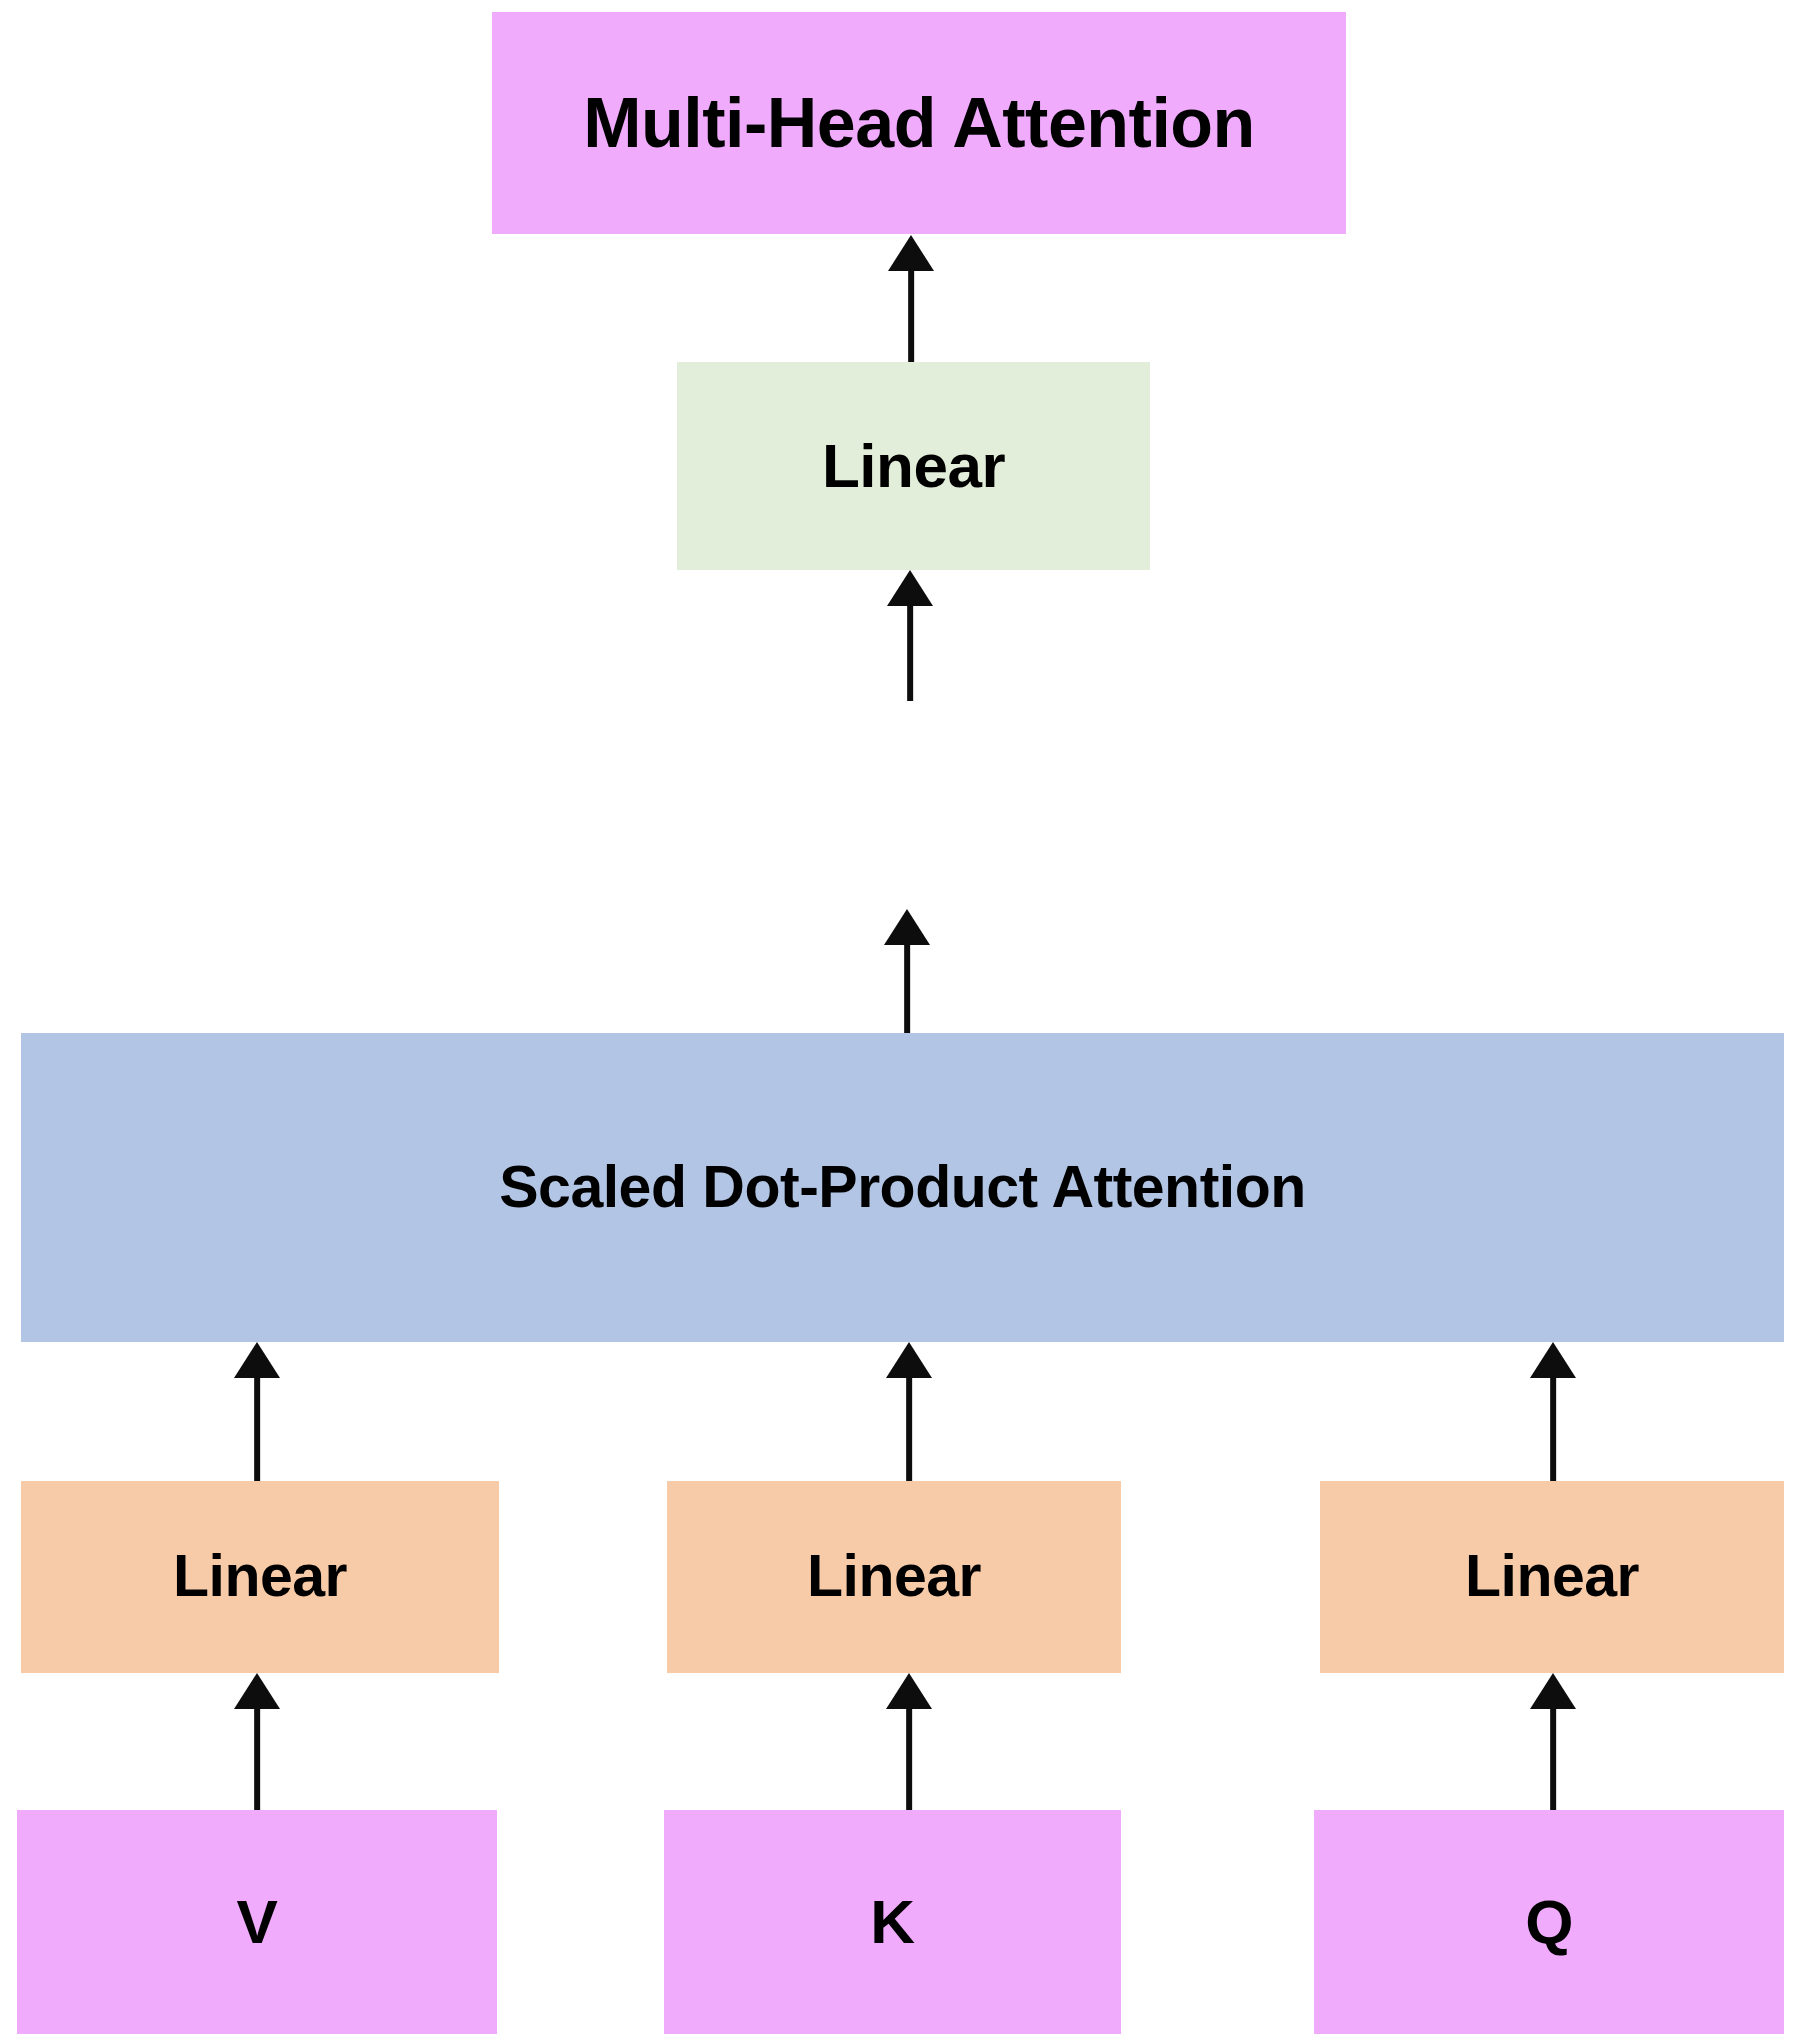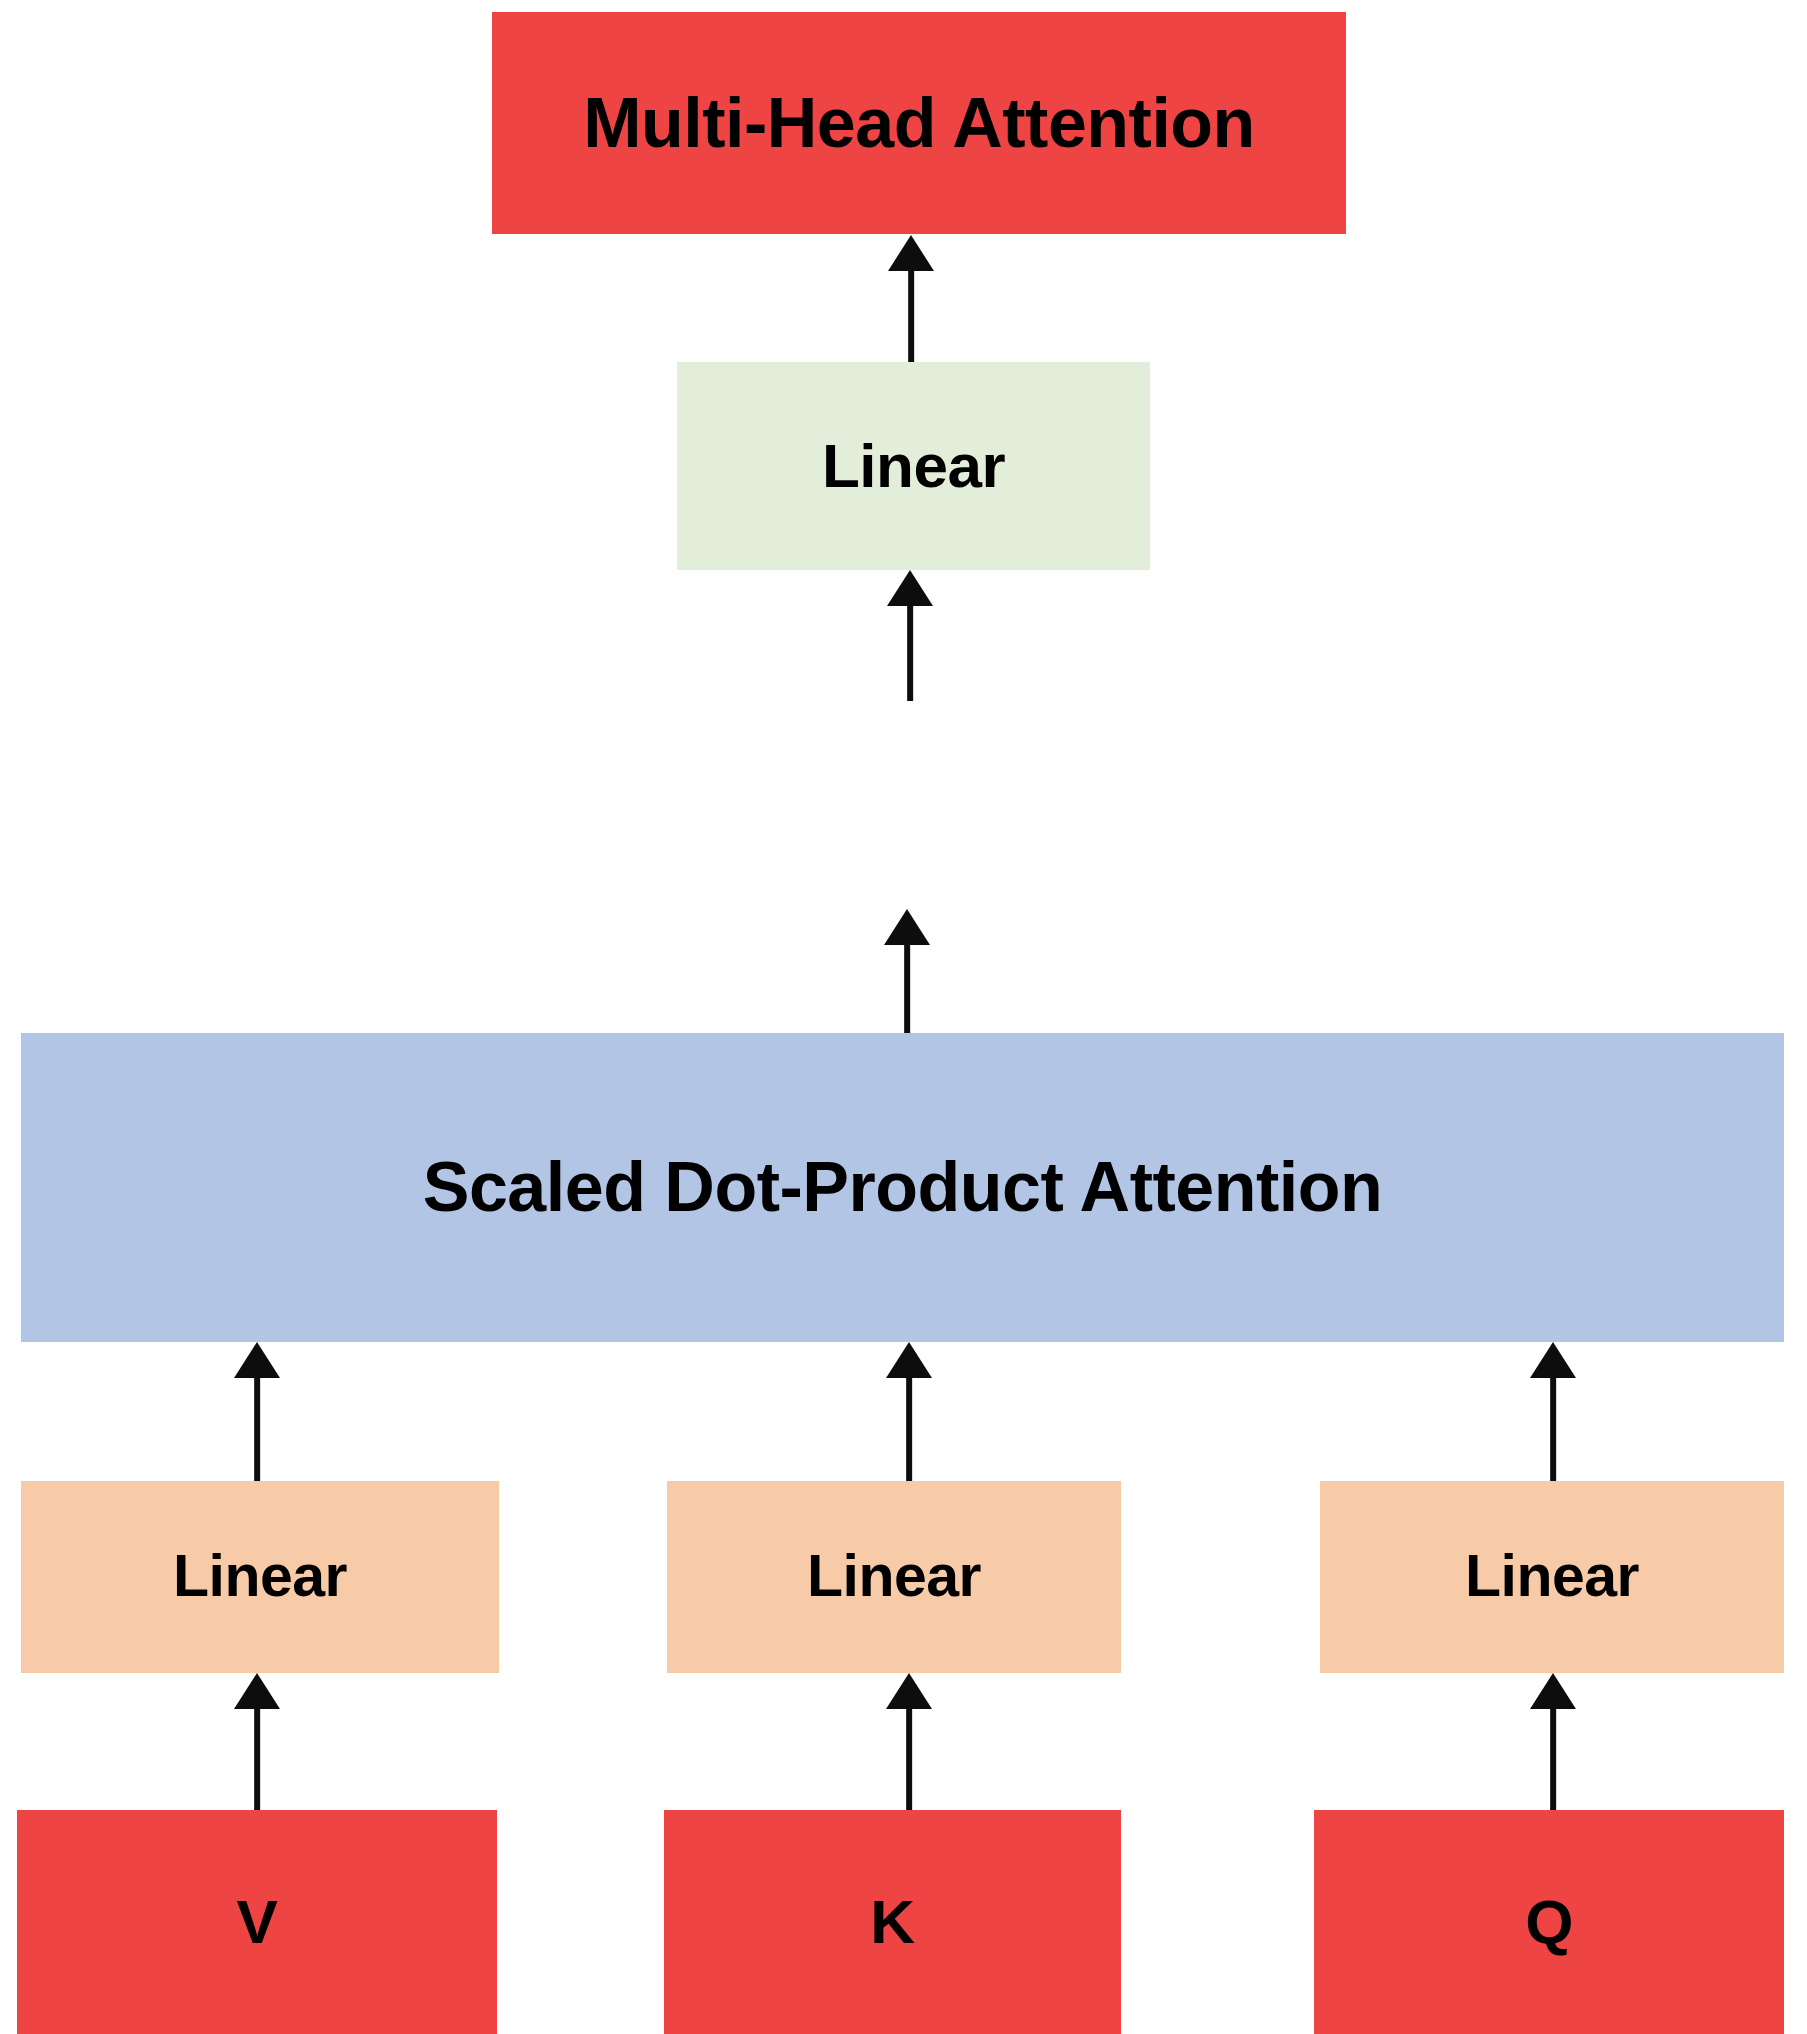--- a/index.html
+++ b/index.html
@@ -26,41 +26,41 @@
     box-sizing: border-box;
     color: #000000;
     font-weight: bold;
     line-height: 1.05;
     text-align: center;
     letter-spacing: -0.5px;
     white-space: nowrap;
     user-select: none;
   }
   
-  .fill-gray   { background: #ef4444; }
+  .fill-gray   { background: #f0abfc; }
   .fill-green  { background: #e2eed9; }
   .fill-blue   { background: #b2c5e5; }
   .fill-orange { background: #f8cba8; }
 
   
   .n-mha {
     left: 492px;  top: 12.3px;   width: 854px;  height: 222px;
     font-size: 70px;
   }
   .n-linear-out {
     left: 677px;  top: 362px;  width: 473px;  height: 208px;
     font-size: 62px;
   }
   .n-concat {
     left: 672px;  top: 700px;  width: 473px;  height: 208px;
     font-size: 62px;
   }
   .n-sdpa {
     left: 21px;   top: 1033px; width: 1763px; height: 309px;
-    font-size: 70px;
+    font-size: 59px;
   }
   .n-linear-v {
     left: 21px;   top: 1481px; width: 478px;  height: 192px;
     font-size: 59px;
   }
   .n-linear-k {
     left: 667px;  top: 1481px; width: 454px;  height: 192px;
     font-size: 59px;
   }
   .n-linear-q {

